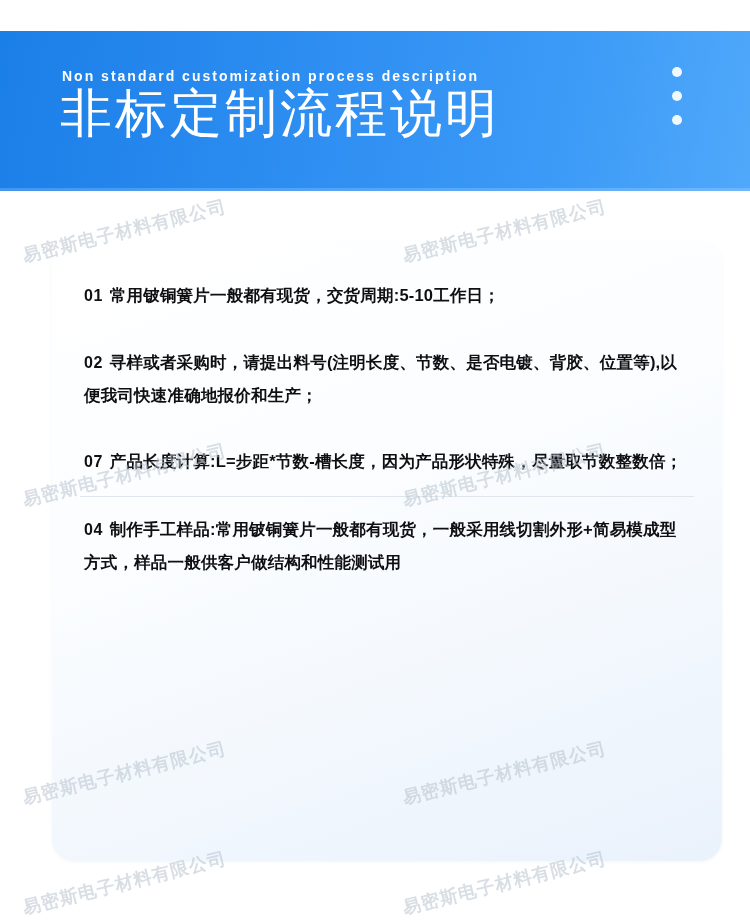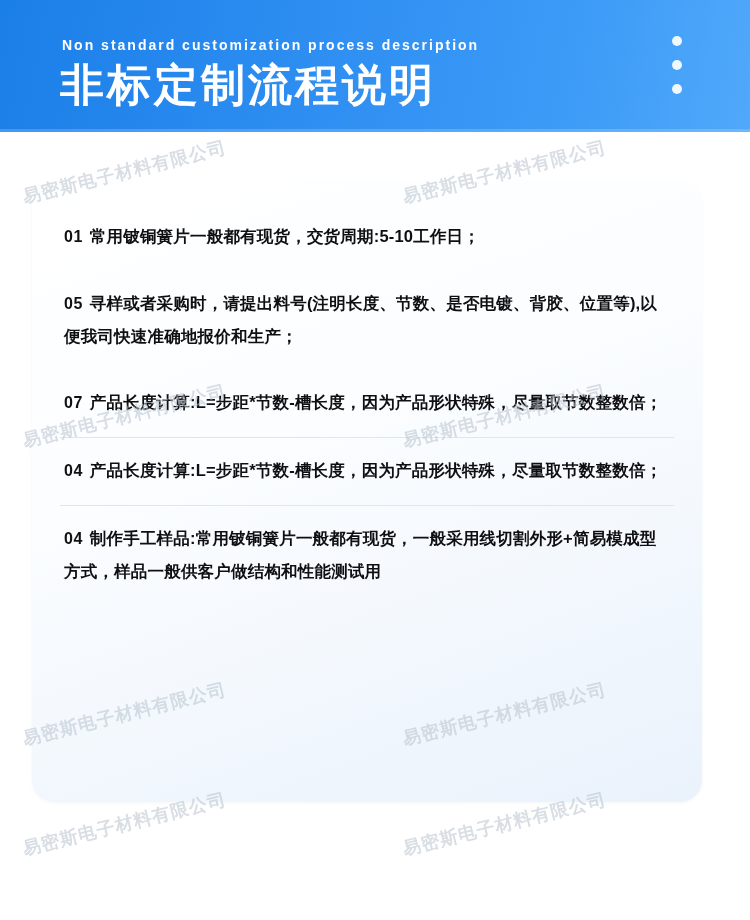--- a/index.html
+++ b/index.html
@@ -12,23 +12,24 @@
     background: #ffffff;
     font-family: "Liberation Sans", sans-serif;
     overflow: hidden;
     position: relative;
   }
 
   
   .banner {
     position: relative;
     width: 750px;
-    height: 132px;
+    height: 160px;
     background: linear-gradient(100deg, #1b7fe8 0%, #2f8ff2 45%, #3c9bf7 75%, #50a8fa 100%);
     overflow: hidden;
+    margin-top: 31px;
   }
   .banner::after {
     content: "";
     position: absolute;
     left: 0; right: 0; bottom: 0;
     height: 3px;
     background: rgba(255,255,255,0.18);
   }
   .banner-eyebrow {
     position: absolute;
@@ -36,24 +37,24 @@
     top: 37px;
     color: #ffffff;
     font-size: 14px;
     font-weight: bold;
     letter-spacing: 2.0px;
     white-space: nowrap;
   }
   .banner-title {
     position: absolute;
     left: 60px;
-    top: 56px;
+    top: 48px;
     color: #ffffff;
-    font-size: 44px;
-    font-weight: bold;
+    font-size: 52px;
+    font-weight: normal;
     letter-spacing: 3px;
     white-space: nowrap;
   }
   .banner-dots {
     position: absolute;
     right: 68px;
     top: 36px;
     display: flex;
     flex-direction: column;
     gap: 14px;
@@ -89,21 +90,21 @@
     font-size: 18px;
     font-weight: bold;
     white-space: nowrap;
     transform: rotate(-14deg);
     letter-spacing: 1px;
   }
 
   
   .card {
     position: absolute;
-    left: 32px;
+    left: 52px;
     top: 50px;
     width: 670px;
     height: 620px;
     border-radius: 22px;
     background: linear-gradient(160deg, #ffffff 0%, #fbfdff 40%, #eaf2fc 100%);
     box-shadow: 0 1px 3px rgba(140,160,180,0.10);
     z-index: 2;
     box-sizing: border-box;
     padding: 22px 28px 10px 28px;
   }
@@ -161,35 +162,30 @@
   <div class="card">
 
     <div class="item no-rule">
       <div class="item-line">
         <span class="item-num">01</span><span>常用铍铜簧片一般都有现货，交货周期:5-10工作日；</span>
       </div>
     </div>
 
     <div class="item no-rule">
       <div class="item-line">
-        <span class="item-num">05</span><span>寻样或者采购时，请提出料号(注明长度、节数、是否电镀、背胶、位置等),以便我司快速准确地报价和生产；</span>
+        <span class="item-num">02</span><span>寻样或者采购时，请提出料号(注明长度、节数、是否电镀、背胶、位置等),以便我司快速准确地报价和生产；</span>
       </div>
     </div>
 
     <div class="item">
       <div class="item-line">
         <span class="item-num">07</span><span>产品长度计算:L=步距*节数-槽长度，因为产品形状特殊，尽量取节数整数倍；</span>
       </div>
     </div>
 
-    <div class="item">
-      <div class="item-line">
-        <span class="item-num">04</span><span>产品长度计算:L=步距*节数-槽长度，因为产品形状特殊，尽量取节数整数倍；</span>
-      </div>
-    </div>
 
     <div class="item">
       <div class="item-line">
         <span class="item-num">04</span><span>制作手工样品:常用铍铜簧片一般都有现货，一般采用线切割外形+简易模成型方式，样品一般供客户做结构和性能测试用</span>
       </div>
     </div>
 
   </div>
 </div>
 

